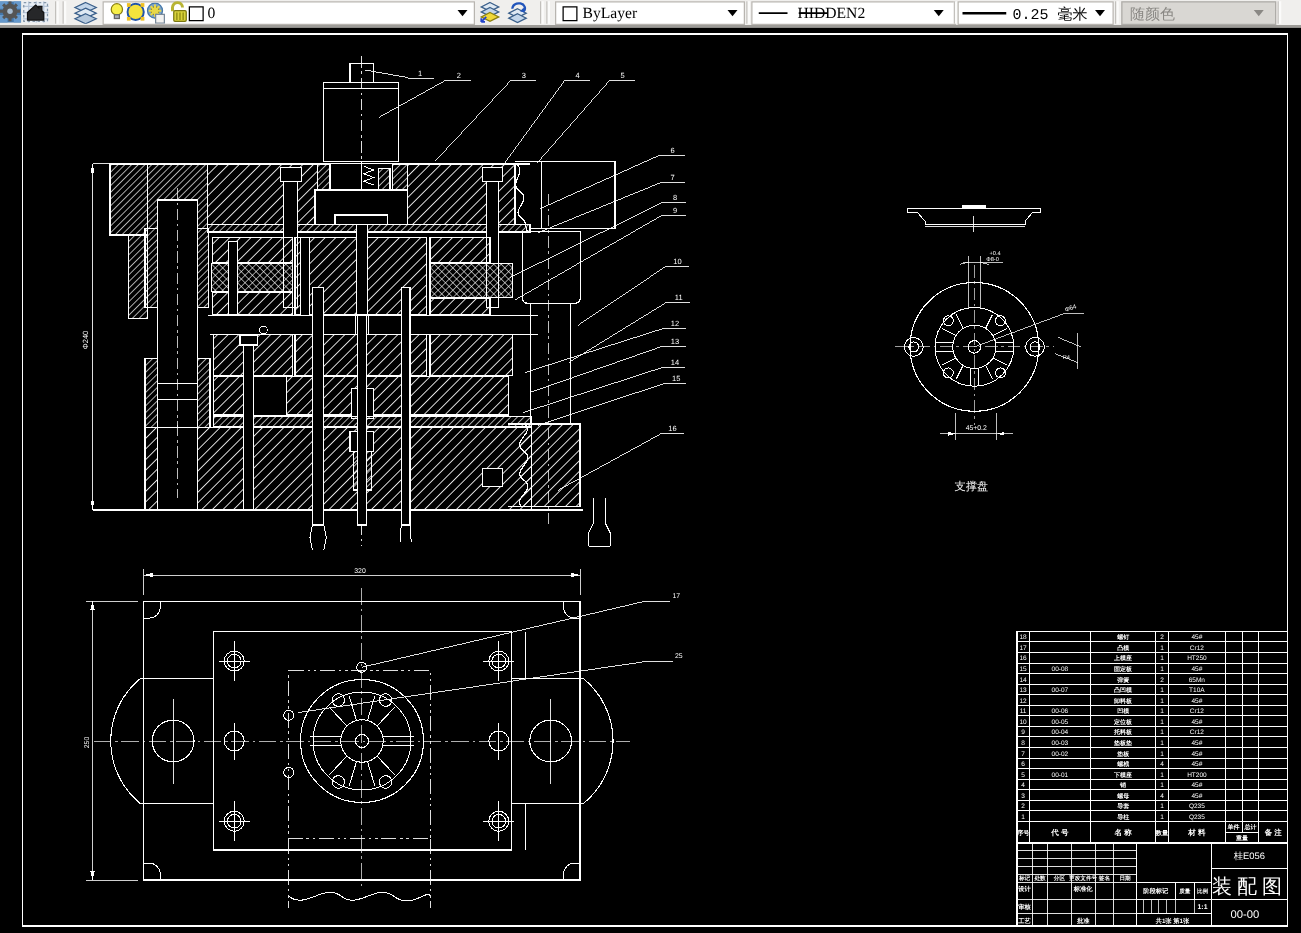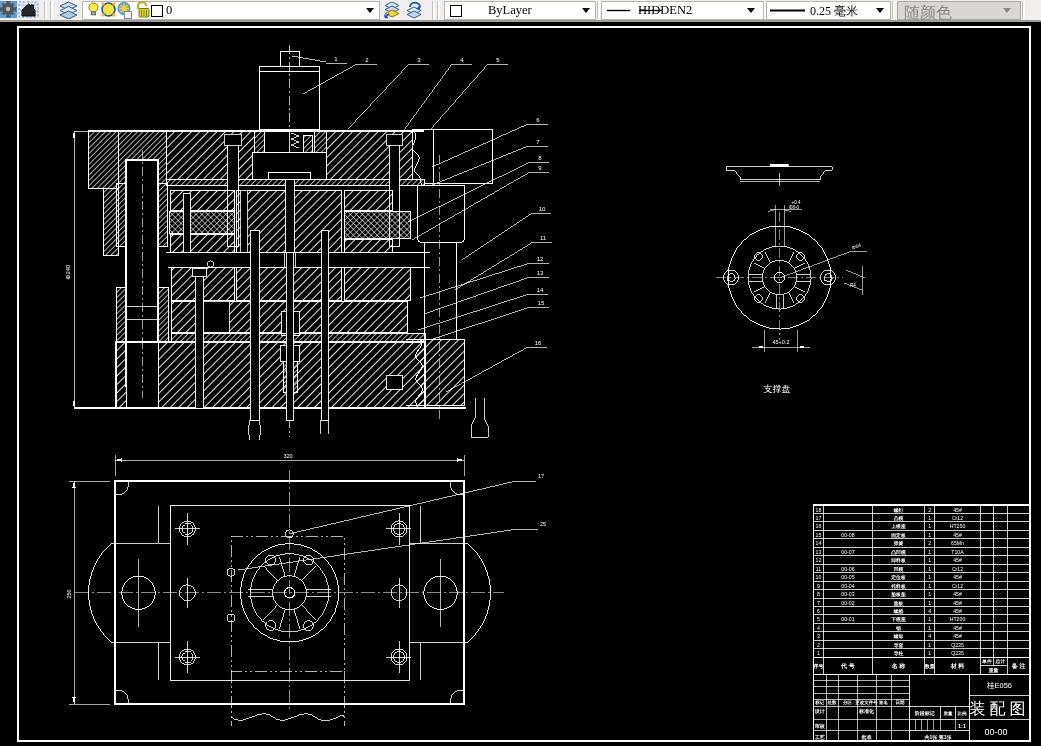--- a/index.html
+++ b/index.html
@@ -92,42 +92,42 @@
  <svg class="cicon" style="left:405px;top:1px" width="18" height="18" viewBox="0 0 18 18">
   <path d="M9,6 L16,9.5 L9,13 L2,9.5 Z" fill="#dfe9f3" stroke="#3a5f8a"></path>
   <path d="M9,10 L16,13.5 L9,17 L2,13.5 Z" fill="#c3d6ea" stroke="#3a5f8a"></path>
   <path d="M5,6 a5,4 0 1 1 9,2" fill="none" stroke="#2255bb" stroke-width="1.8"></path>
   <path d="M14,5 L14.5,9 L11,8 Z" fill="#2255bb"></path>
  </svg>
  <div class="sep" style="left:432px"></div>
     <div class="sep" style="left:437px"></div>
  <div class="combo" style="left:444px;width:150px"></div>
  <div style="position:absolute;left:450px;top:5px;width:10px;height:10px;background:#fff;border:1px solid #000"></div>
- <div class="ctext" style="left:488px">ByLayer</div>
+ <div class="ctext" style="left:466px">ByLayer</div>
  <div class="arr" style="left:582px"></div>
  <div class="sep" style="left:597px"></div>
  <div class="combo" style="left:601px;width:162px"></div>
  <svg class="cicon" style="left:603px;top:1px" width="160" height="18" viewBox="0 0 160 18">
   <g stroke="#000" stroke-width="1.4">
         <line x1="4" y1="9.5" x2="27" y2="9.5"></line>
         <line x1="36" y1="9.5" x2="59" y2="9.5"></line>
       </g>
  </svg>
  <div class="ctext" style="left:638px">HIDDEN2</div>
  <div class="arr" style="left:747px"></div>
  <div class="sep" style="left:763px"></div>
  <div class="combo" style="left:766px;width:123px"></div>
  <svg class="cicon" style="left:766px;top:1px" width="120" height="18" viewBox="0 0 120 18">
   <line x1="4" y1="9.5" x2="39" y2="9.5" stroke="#000" stroke-width="2"></line>
  </svg>
- <div class="ctext" style="left:810px;font-family:Liberation Serif, serif;font-size:12px">0.25 毫米</div>
+ <div class="ctext" style="left:810px;font-family:Liberation Mono, monospace;font-size:12px">0.25 毫米</div>
  <div class="arr" style="left:876px"></div>
  <div class="sep" style="left:892px"></div>
  <div class="combo" style="left:897px;width:122px;background:#d9d7d3;border-color:#aeaca8"></div>
- <div class="ctext" style="left:904px;color:#8a8884;font-family:'Liberation Sans',sans-serif;font-size:16px">随颜色</div>
+ <div class="ctext" style="left:904px;color:#8a8884;font-family:'Liberation Sans',sans-serif;font-size:12px">随颜色</div>
  <div class="arr" style="left:1003px;border-top-color:#8a8884"></div>
  <div class="sep" style="left:1022px"></div>
 </div>
 <svg id="cv" width="1041" height="746" viewBox="0 0 1041 746" style="position:absolute;top:0;left:0" fill="none" shape-rendering="crispEdges">
 <defs>
 <pattern id="h5" patternUnits="userSpaceOnUse" width="6" height="6" patternTransform="rotate(45)">
  <line x1="0" y1="0" x2="0" y2="6" stroke="#fff" stroke-width="0.9"></line>
 </pattern>
 <pattern id="h3" patternUnits="userSpaceOnUse" width="3.8" height="3.8" patternTransform="rotate(45)">
  <line x1="0" y1="0" x2="0" y2="3.8" stroke="#fff" stroke-width="0.7"></line>

